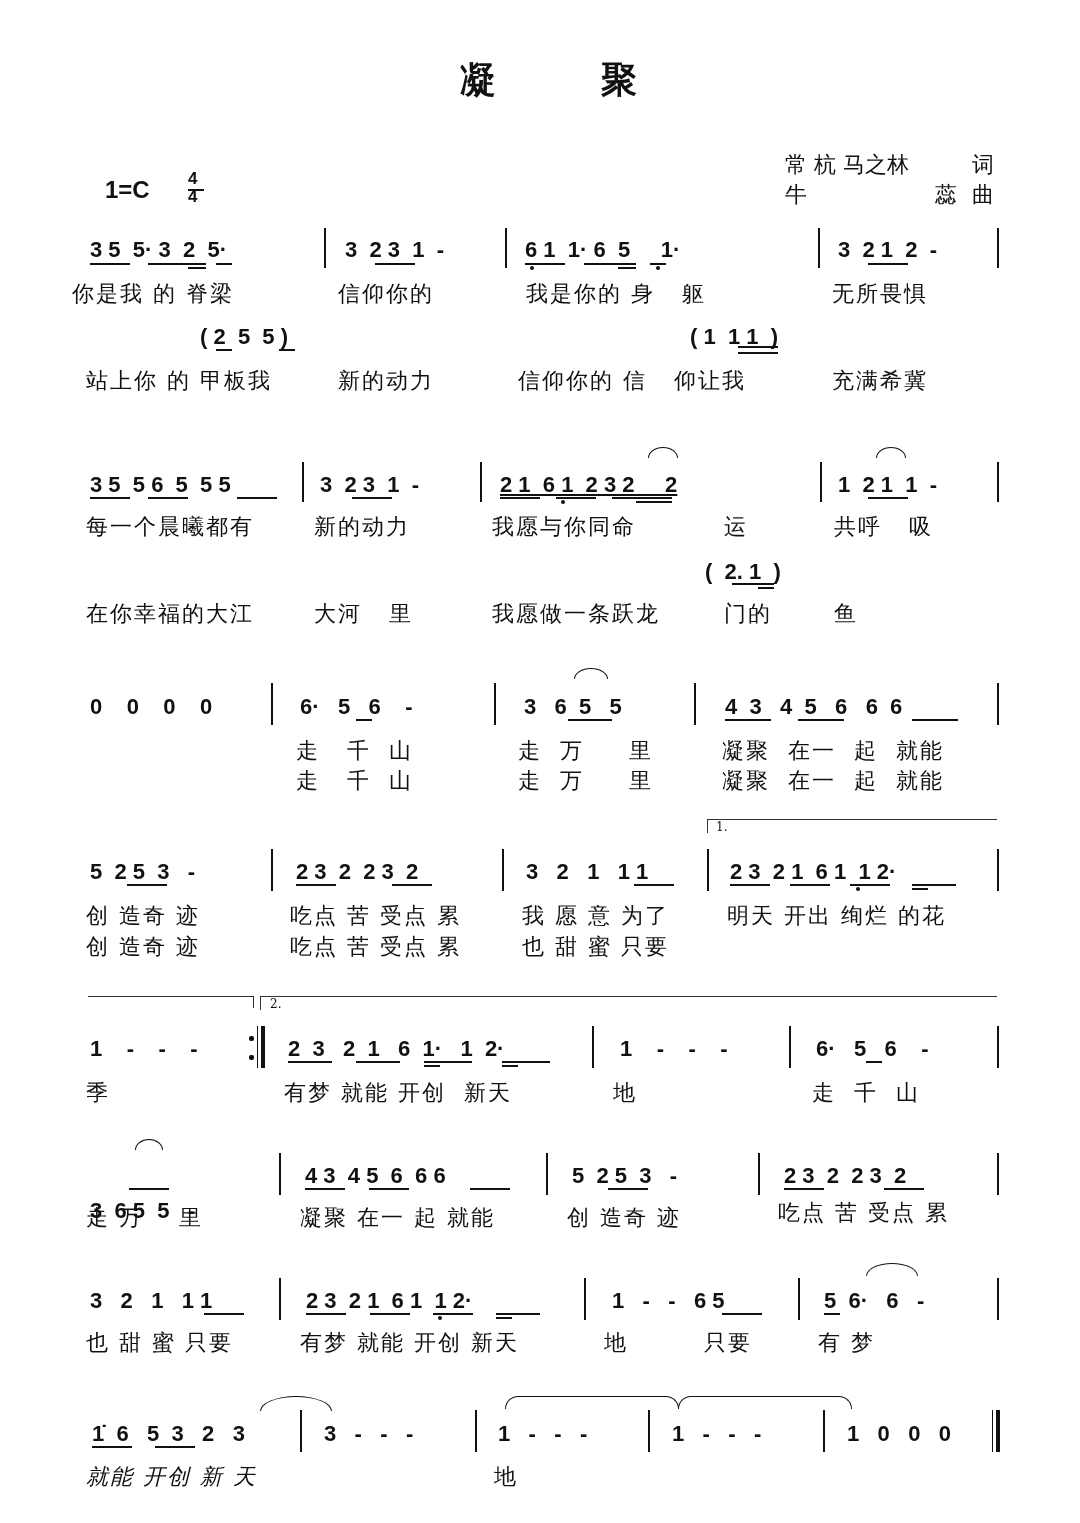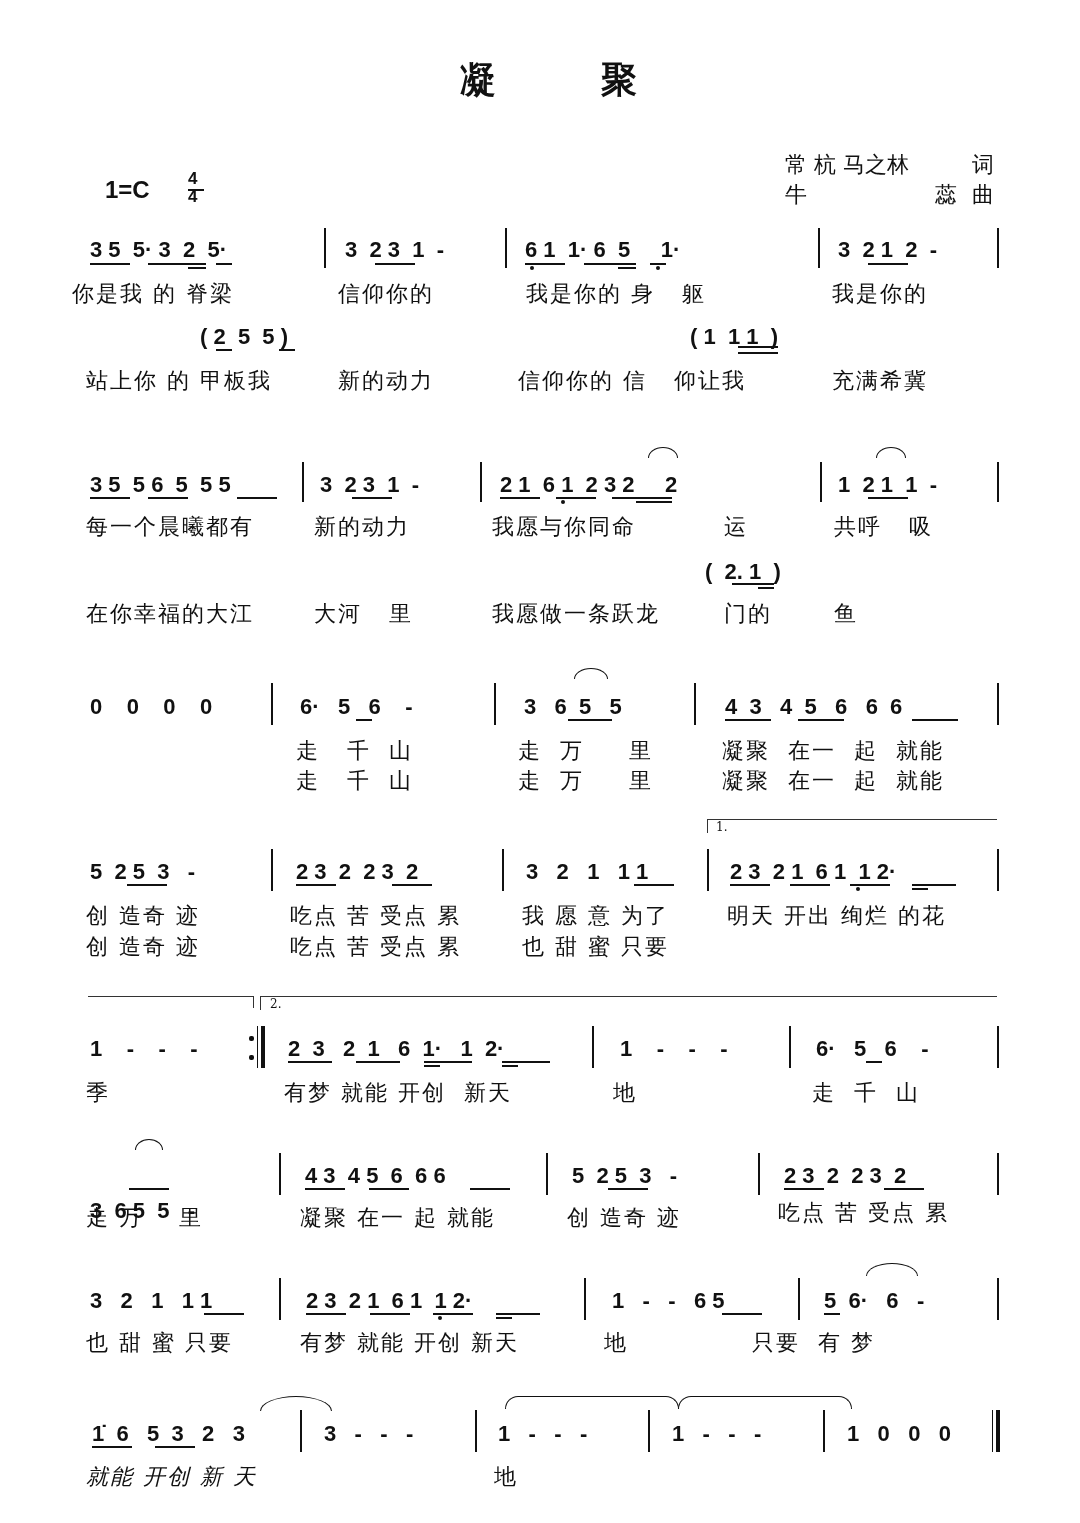--- a/index.html
+++ b/index.html
@@ -59,21 +59,21 @@
   <div class="dot-below" style="left:530px;top:266px;"></div>
   <div class="dot-below" style="left:656px;top:266px;"></div>
   <div class="bar" style="left:818px;top:228px;height:40px;"></div>
   <div class="note" style="left:838px;top:238px;">3&nbsp;&nbsp;2&nbsp;1&nbsp;&nbsp;2&nbsp;&nbsp;-</div>
   <div class="ul" style="left:868px;top:263px;width:40px;"></div>
   <div class="bar" style="left:997px;top:228px;height:40px;"></div>
 
   <div class="lyric" style="left:72px;top:281px;">你是我 的 脊梁</div>
   <div class="lyric" style="left:338px;top:281px;">信仰你的</div>
   <div class="lyric" style="left:526px;top:281px;">我是你的 身   躯</div>
-  <div class="lyric" style="left:832px;top:281px;">我是你的</div>
+  <div class="lyric" style="left:832px;top:281px;">无所畏惧</div>
 
   <div class="note" style="left:200px;top:325px;font-weight:bold;">(&nbsp;2&nbsp;&nbsp;5&nbsp;&nbsp;5&nbsp;)</div>
   <div class="ul" style="left:216px;top:349px;width:16px;"></div>
   <div class="ul" style="left:279px;top:349px;width:16px;"></div>
   <div class="note" style="left:690px;top:325px;">(&nbsp;1&nbsp;&nbsp;1&nbsp;1&nbsp;&nbsp;)</div>
   <div class="ul2" style="left:738px;top:346px;width:40px;"></div>
 
   <div class="lyric" style="left:86px;top:368px;">站上你 的 甲板我</div>
   <div class="lyric" style="left:338px;top:368px;">新的动力</div>
   <div class="lyric" style="left:518px;top:368px;">信仰你的 信   仰让我</div>
@@ -82,21 +82,21 @@
 
 <div>
   <div class="note" style="left:90px;top:473px;">3&nbsp;5&nbsp;&nbsp;5&nbsp;6&nbsp;&nbsp;5&nbsp;&nbsp;5&nbsp;5</div>
   <div class="ul" style="left:90px;top:497px;width:40px;"></div>
   <div class="ul" style="left:148px;top:497px;width:40px;"></div>
   <div class="ul" style="left:237px;top:497px;width:40px;"></div>
   <div class="bar" style="left:302px;top:462px;height:40px;"></div>
   <div class="note" style="left:320px;top:473px;">3&nbsp;&nbsp;2&nbsp;3&nbsp;&nbsp;1&nbsp;&nbsp;-</div>
   <div class="ul" style="left:352px;top:497px;width:40px;"></div>
   <div class="bar" style="left:480px;top:462px;height:40px;"></div>
-  <div class="note" style="left:500px;top:473px;">2&nbsp;1&nbsp;&nbsp;6&nbsp;1&nbsp;&nbsp;2&nbsp;3&nbsp;2&nbsp;&nbsp;&nbsp;&nbsp;&nbsp;2</div>
+  <div class="note" style="left:500px;top:473px;text-decoration:underline;">2&nbsp;1&nbsp;&nbsp;6&nbsp;1&nbsp;&nbsp;2&nbsp;3&nbsp;2&nbsp;&nbsp;&nbsp;&nbsp;&nbsp;2</div>
   <div class="ul" style="left:500px;top:497px;width:40px;"></div>
   <div class="ul" style="left:556px;top:497px;width:40px;"></div>
   <div class="ul" style="left:612px;top:497px;width:60px;"></div>
   <div class="ul" style="left:636px;top:501px;width:36px;"></div>
   <div class="dot-below" style="left:561px;top:500px;"></div>
   <div class="slur" style="left:648px;top:447px;width:28px;height:10px;"></div>
   <div class="bar" style="left:820px;top:462px;height:40px;"></div>
   <div class="note" style="left:838px;top:473px;">1&nbsp;&nbsp;2&nbsp;1&nbsp;&nbsp;1&nbsp;&nbsp;-</div>
   <div class="ul" style="left:868px;top:497px;width:40px;"></div>
   <div class="slur" style="left:876px;top:447px;width:28px;height:10px;"></div>
@@ -250,21 +250,21 @@
   <div class="ul" style="left:722px;top:1313px;width:40px;"></div>
   <div class="bar" style="left:798px;top:1278px;height:42px;"></div>
   <div class="note" style="left:824px;top:1289px;">5&nbsp;&nbsp;6·&nbsp;&nbsp;&nbsp;6&nbsp;&nbsp;&nbsp;-</div>
   <div class="ul" style="left:824px;top:1313px;width:16px;"></div>
   <div class="slur" style="left:866px;top:1263px;width:50px;height:12px;"></div>
   <div class="bar" style="left:997px;top:1278px;height:42px;"></div>
 
   <div class="lyric" style="left:86px;top:1330px;">也 甜 蜜 只要</div>
   <div class="lyric" style="left:300px;top:1330px;">有梦 就能 开创 新天</div>
   <div class="lyric" style="left:604px;top:1330px;">地</div>
-  <div class="lyric" style="left:752px;top:1330px;">只要</div>
+  <div class="lyric" style="left:704px;top:1330px;">只要</div>
   <div class="lyric" style="left:818px;top:1330px;">有 梦</div>
 </div>
 
 <div>
   <div class="note" style="left:92px;top:1422px;">1̇&nbsp;&nbsp;6&nbsp;&nbsp;&nbsp;5&nbsp;&nbsp;3&nbsp;&nbsp;&nbsp;2&nbsp;&nbsp;&nbsp;3</div>
   <div class="ul" style="left:92px;top:1446px;width:40px;"></div>
   <div class="ul" style="left:155px;top:1446px;width:40px;"></div>
   <div class="slur" style="left:260px;top:1396px;width:70px;height:14px;"></div>
   <div class="bar" style="left:300px;top:1410px;height:42px;"></div>
   <div class="note" style="left:324px;top:1422px;">3&nbsp;&nbsp;&nbsp;-&nbsp;&nbsp;&nbsp;-&nbsp;&nbsp;&nbsp;-</div>

